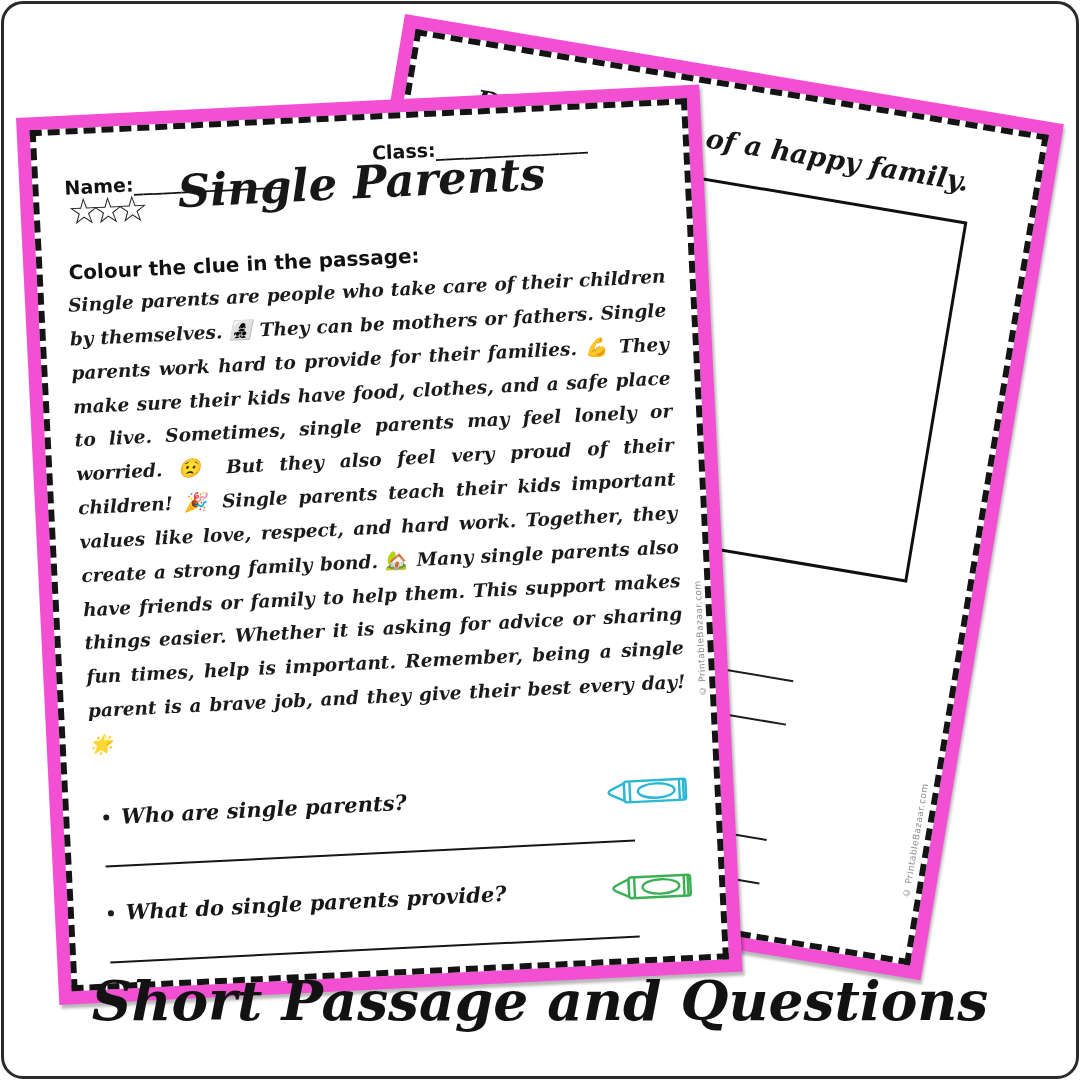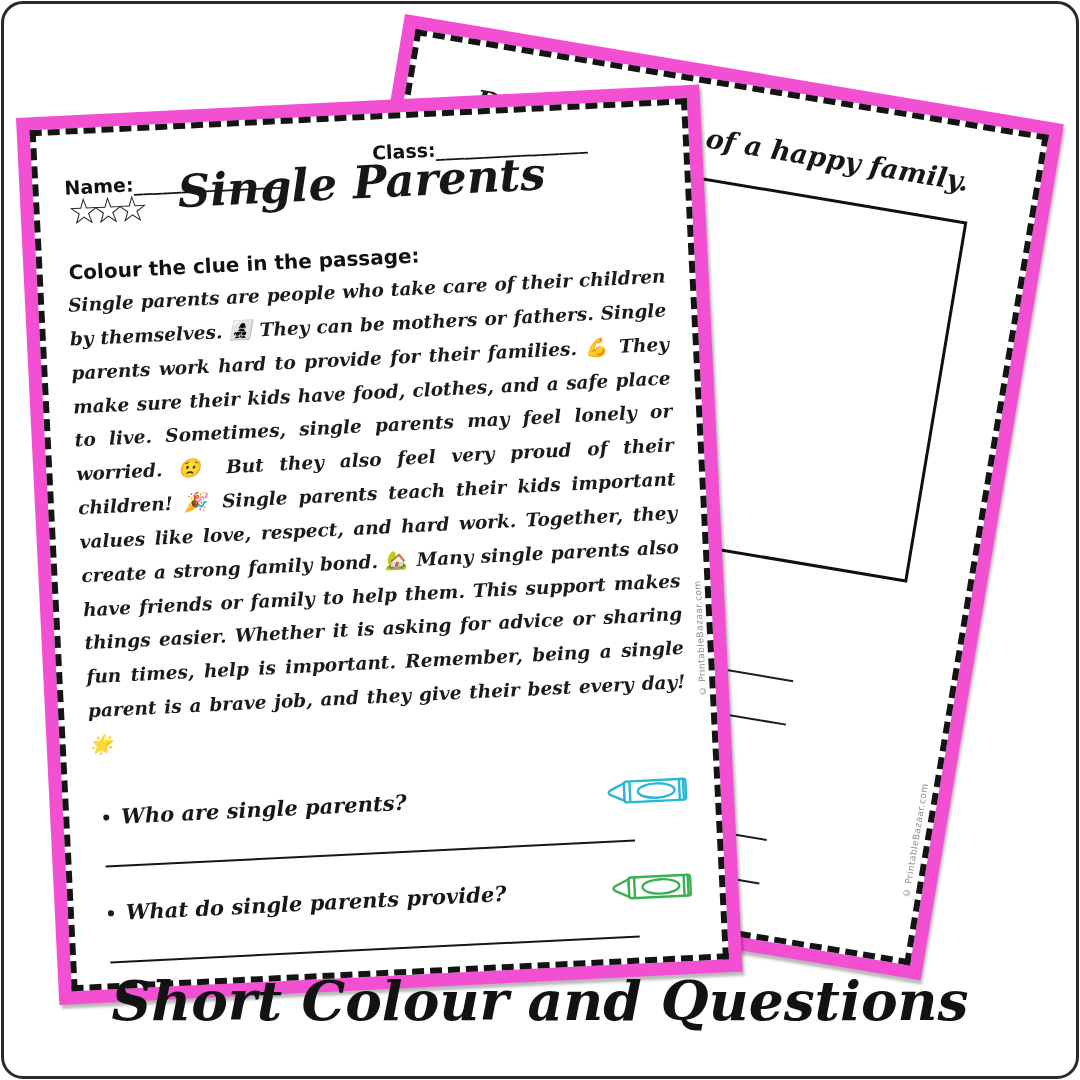--- a/index.html
+++ b/index.html
@@ -160,14 +160,14 @@
           </svg>
         </div>
 
       </div>
 
       <div class="watermark">© PrintableBazaar.com</div>
     </div>
   </div>
 </div>
 
-<div class="caption">Short Colour and Questions</div>
+<div class="caption">Short Passage and Questions</div>
 <div class="frame"></div>
 
 </body></html>

